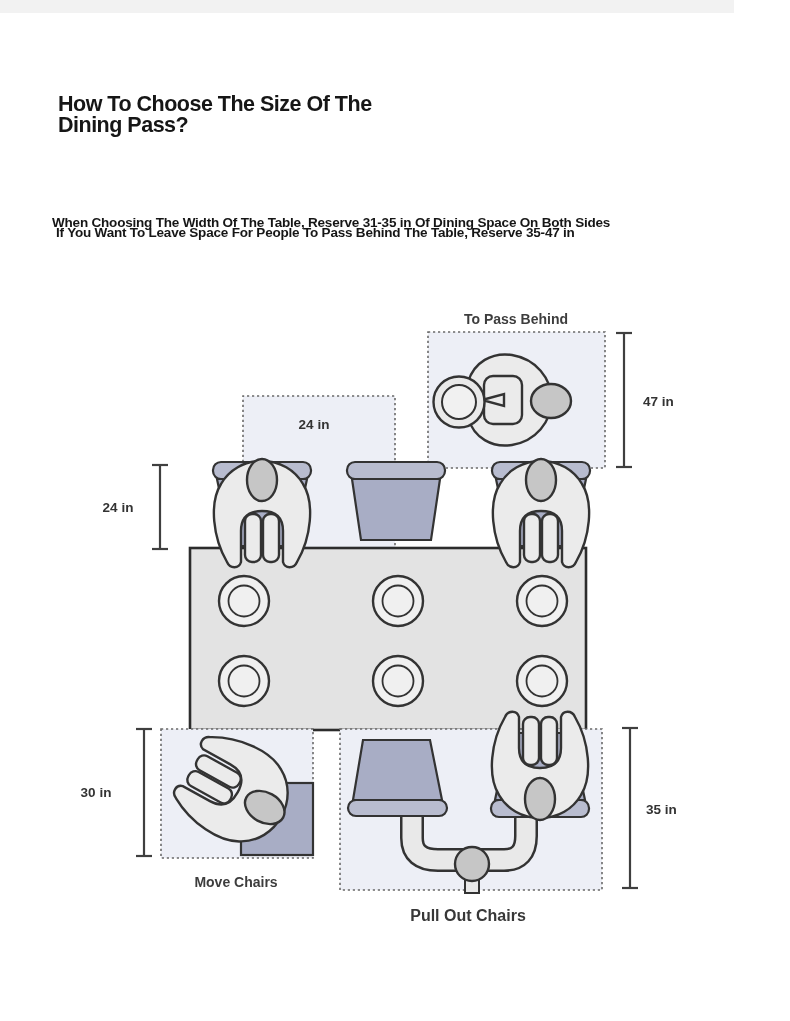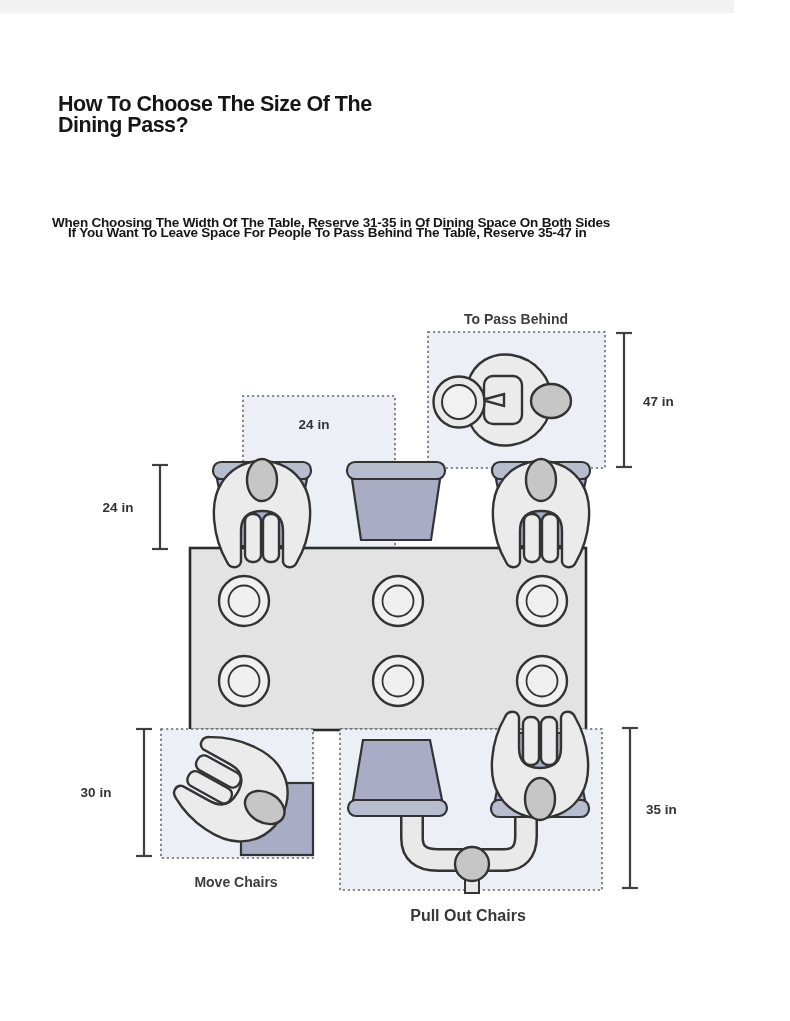--- a/index.html
+++ b/index.html
@@ -3,21 +3,21 @@
 <meta charset="utf-8">
 <style>
   html,body{margin:0;padding:0;background:#fff;}
   #page{position:relative;width:734px;height:1021px;background:#ffffff;overflow:hidden;
         font-family:"Liberation Sans",sans-serif;}
   #topbar{position:absolute;left:0;top:0;width:790px;height:13px;background:#f2f2f2;}
   #title{position:absolute;left:58px;top:94px;width:420px;
          font-size:21.5px;font-weight:700;color:#161616;line-height:20.5px;letter-spacing:-0.5px;}
   .subtitle{position:absolute;color:#161616;font-size:13.5px;font-weight:700;letter-spacing:-0.2px;white-space:nowrap;}
   #sub1{left:52px;top:183px;margin-top:32px;}
-  #sub2{left:68px;top:225px;text-align:right;}
+  #sub2{left:56px;top:225px;text-align:right;}
   svg{position:absolute;left:0;top:0;}
   svg text{font-family:"Liberation Sans",sans-serif;}
   .zone{fill:#edeff6;stroke:#6a6a6a;stroke-width:1.6;stroke-dasharray:2.2 2.8;}
   .zoneline{fill:none;stroke:#6a6a6a;stroke-width:1.6;stroke-dasharray:2.2 2.8;}
   .meas{stroke:#3f3f3f;stroke-width:2.2;}
   .mtext{font-size:13.5px;font-weight:700;fill:#333;}
   .ltext{font-size:14px;font-weight:700;fill:#3d3d3d;}
   .body{fill:#ebebeb;stroke:#333;stroke-width:2.4;}
   .head{fill:#c6c6c6;stroke:#333;stroke-width:2.4;}
   .seat{fill:#a8adc5;stroke:#333;stroke-width:2.2;}

